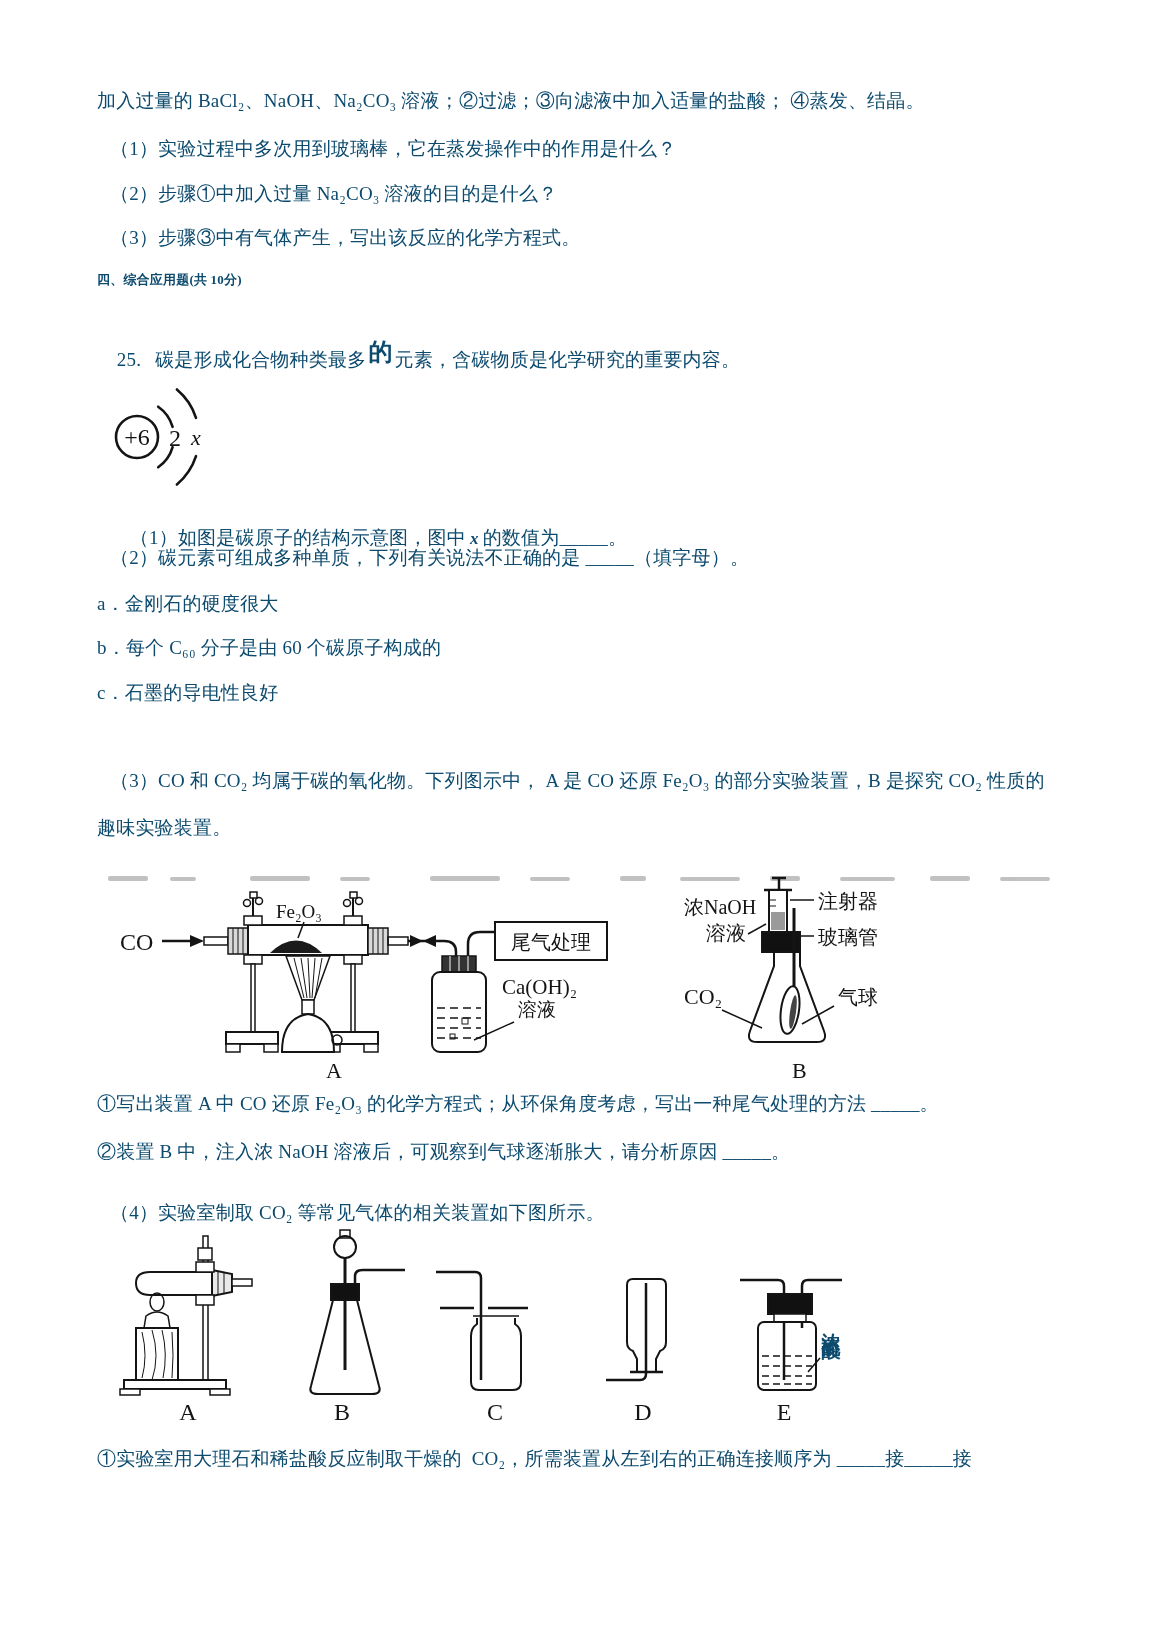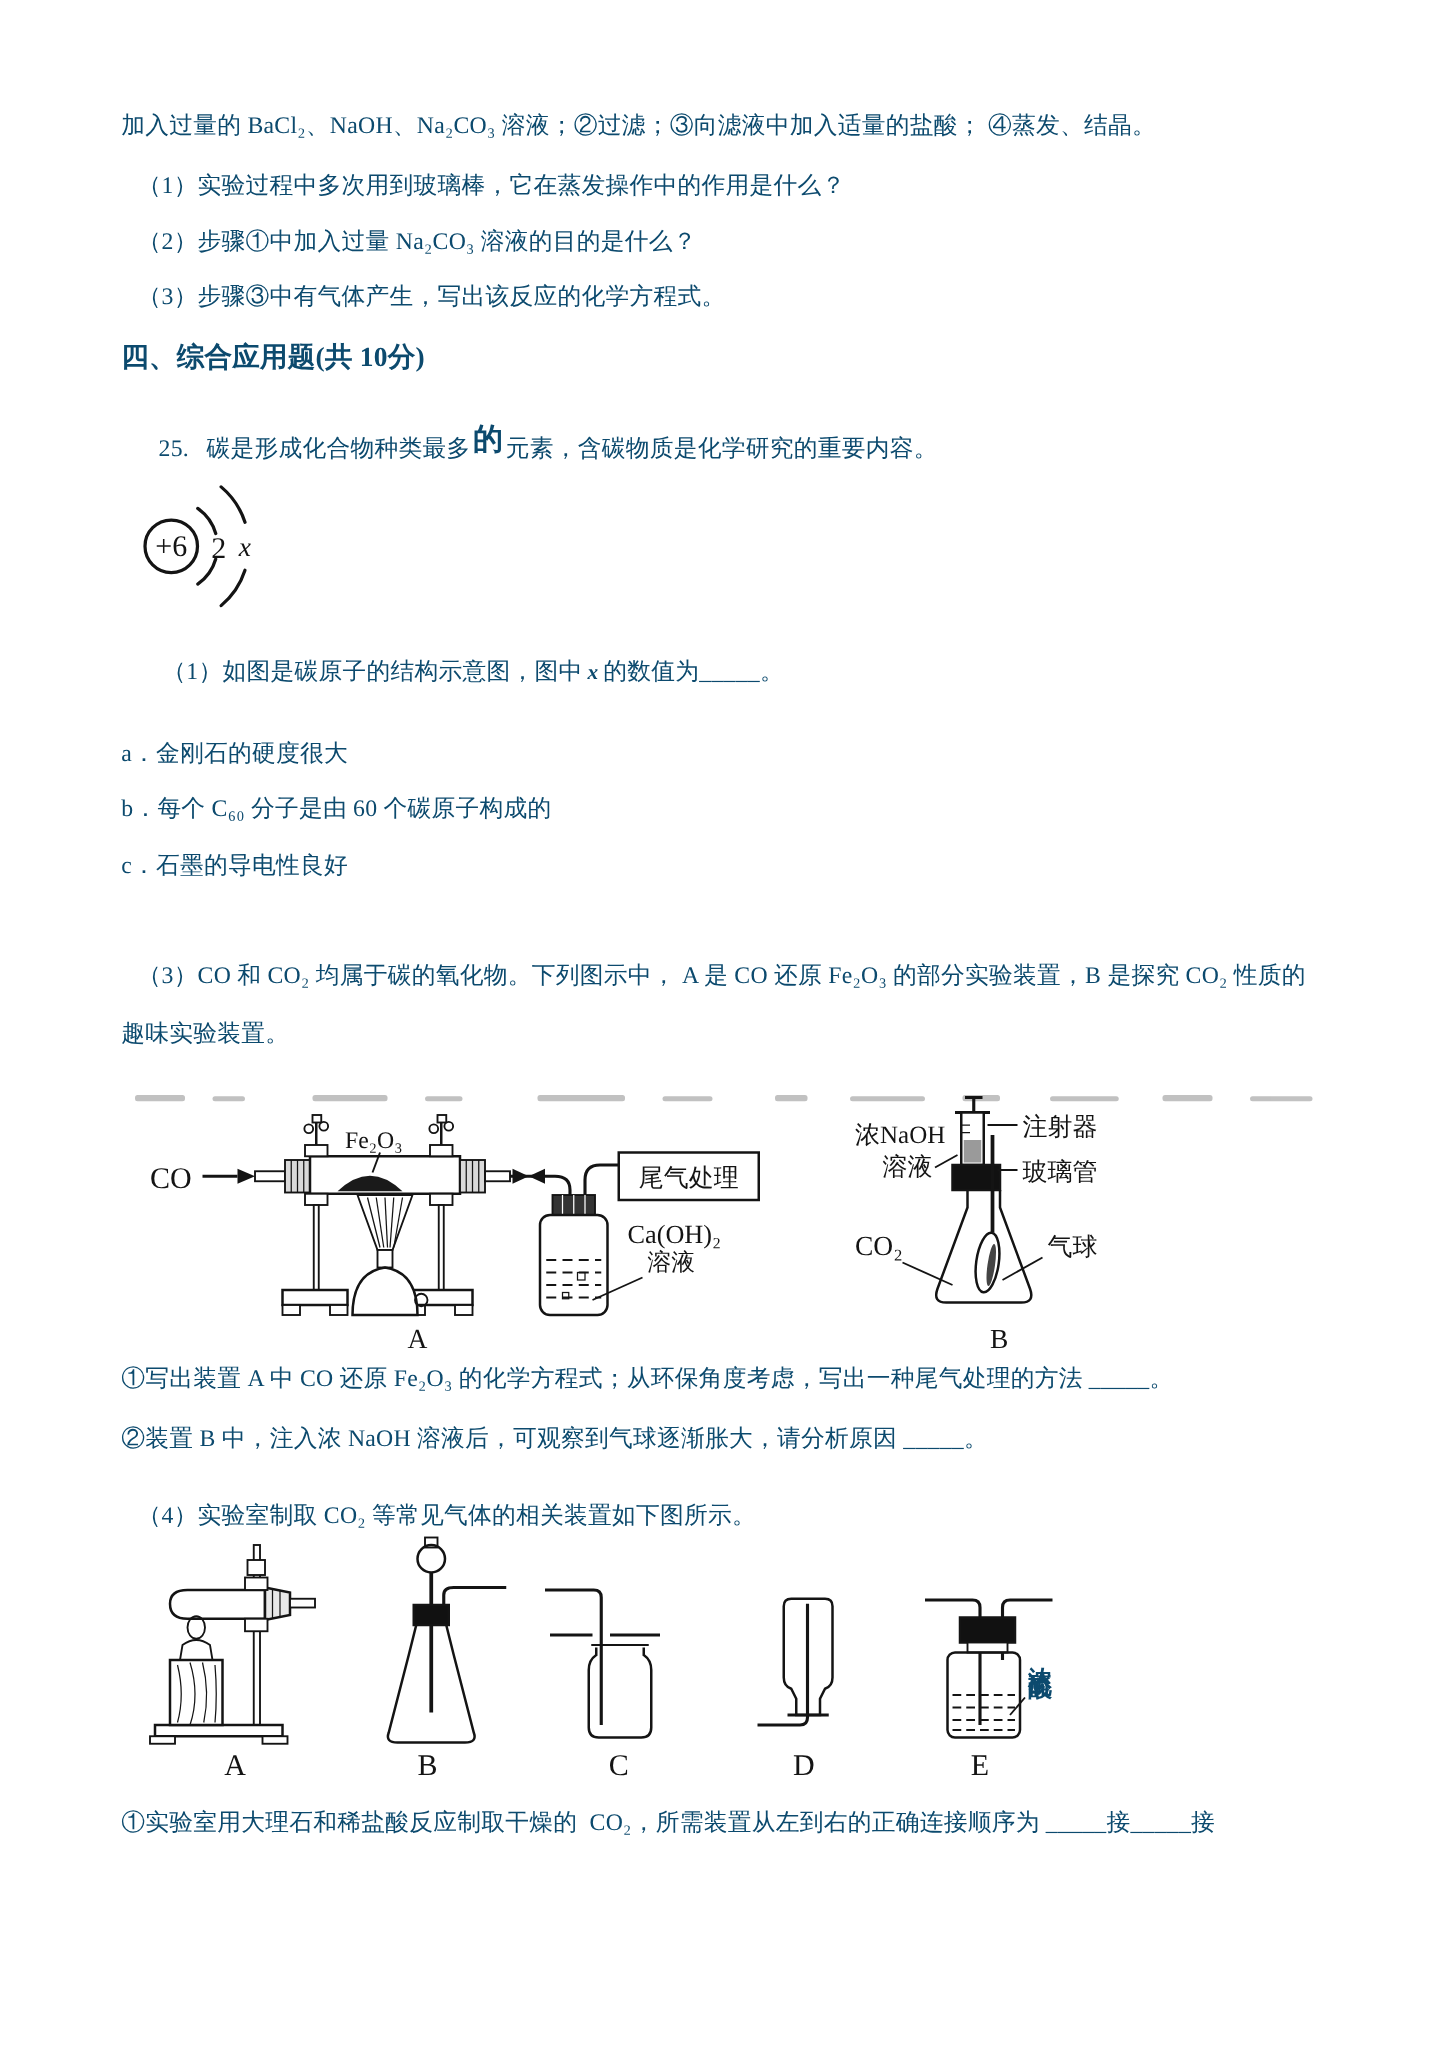--- a/index.html
+++ b/index.html
@@ -3,21 +3,21 @@
 <meta charset="utf-8">
 <style>
   * { margin:0; padding:0; box-sizing:border-box; }
   html,body { background:#ffffff; }
   #page {
     position:relative; width:1158px; height:1638px; background:#ffffff;
     font-family:"Liberation Serif","DejaVu Serif",serif; color:#0c4a6e;
     overflow:hidden;
   }
   .t { position:absolute; white-space:pre; font-size:19px; line-height:1.35; letter-spacing:.2px; }
-  .heading { font-weight:700; font-size:22px; }
+  .heading { font-weight:700; font-size:13px; }
   .q25num { display:inline-block; margin-right:14px; }
   .de { font-weight:700; font-size:24px; position:relative; top:-6px; padding:0 2px; }
   .xi { font-style:italic; font-weight:700; font-size:17px; padding:0 4px; }
   svg { position:absolute; }
   svg text { font-family:"Liberation Serif","DejaVu Serif",serif; fill:#141414; }
   .vlabel {
     position:absolute; writing-mode:vertical-rl; text-orientation:upright;
     font-size:19px; font-weight:700; letter-spacing:3px; white-space:pre;
   }
 </style>
@@ -26,38 +26,39 @@
 
 <div id="page">
 
   <div class="t" style="left:97px; top:88px;">加入过量的 BaCl₂、NaOH、Na₂CO₃ 溶液；②过滤；③向滤液中加入适量的盐酸； ④蒸发、结晶。</div>
   <div class="t" style="left:110px; top:136px;">（1）实验过程中多次用到玻璃棒，它在蒸发操作中的作用是什么？</div>
   <div class="t" style="left:110px; top:181px;">（2）步骤①中加入过量 Na₂CO₃ 溶液的目的是什么？</div>
   <div class="t" style="left:110px; top:225px;">（3）步骤③中有气体产生，写出该反应的化学方程式。</div>
 
   <div class="t heading" style="left:97px; top:271px;">四、综合应用题(共 10分)</div>
 
-  <div class="t" style="left:107px; top:316px;font-family:Liberation Serif, serif;">
+  <div class="t" style="left:97px; top:316px;font-family:Liberation Serif, serif;">
     <span class="q25num">25.</span><span>碳是形成化合物种类最多</span><span class="de">的</span><span>元素，含碳物质是化学研究的重要内容。</span>
   </div>
 
   <svg style="left:95px; top:356px;" width="130" height="140" viewBox="0 0 130 140">
     <circle cx="42" cy="81" r="21" fill="none" stroke="#141414" stroke-width="2.6"></circle>
     <text x="42" y="89" font-size="24" text-anchor="middle">+6</text>
     <path d="M 63.2 50.7 A 37 37 0 0 1 77.6 70.8" fill="none" stroke="#141414" stroke-width="2.6" stroke-linecap="round"></path>
     <path d="M 77.6 91.2 A 37 37 0 0 1 63.2 111.3" fill="none" stroke="#141414" stroke-width="2.6" stroke-linecap="round"></path>
     <path d="M 81.9 33.5 A 62 62 0 0 1 101 61.8" fill="none" stroke="#141414" stroke-width="2.6" stroke-linecap="round"></path>
     <path d="M 101 100.2 A 62 62 0 0 1 81.9 128.5" fill="none" stroke="#141414" stroke-width="2.6" stroke-linecap="round"></path>
     <text x="74" y="90" font-size="24">2</text>
     <text x="96" y="89" font-size="22" font-style="italic">x</text>
   </svg>
 
   <div class="t" style="left:110px; top:499px;">
     <span>（1）如图是碳原子的结构示意图，图中</span><span class="xi">x</span><span>的数值为_____。</span>
   </div>
+  <div class="t" style="left:110px; top:545px;">（2）碳元素可组成多种单质，下列有关说法不正确的是 _____（填字母）。</div>
   <div class="t" style="left:97px; top:591px;">a．金刚石的硬度很大</div>
   <div class="t" style="left:97px; top:635px;">b．每个 C₆₀ 分子是由 60 个碳原子构成的</div>
   <div class="t" style="left:97px; top:680px;">c．石墨的导电性良好</div>
   <div class="t" style="left:110px; top:768px;">（3）CO 和 CO₂ 均属于碳的氧化物。下列图示中， A 是 CO 还原 Fe₂O₃ 的部分实验装置，B 是探究 CO₂ 性质的</div>
   <div class="t" style="left:97px; top:815px;">趣味实验装置。</div>
 
   <svg style="left:100px; top:868px;" width="960" height="215" viewBox="0 0 960 215">
 
     <g fill="#777" opacity="0.45">
       <rect x="8" y="8" width="40" height="5" rx="2"></rect>

